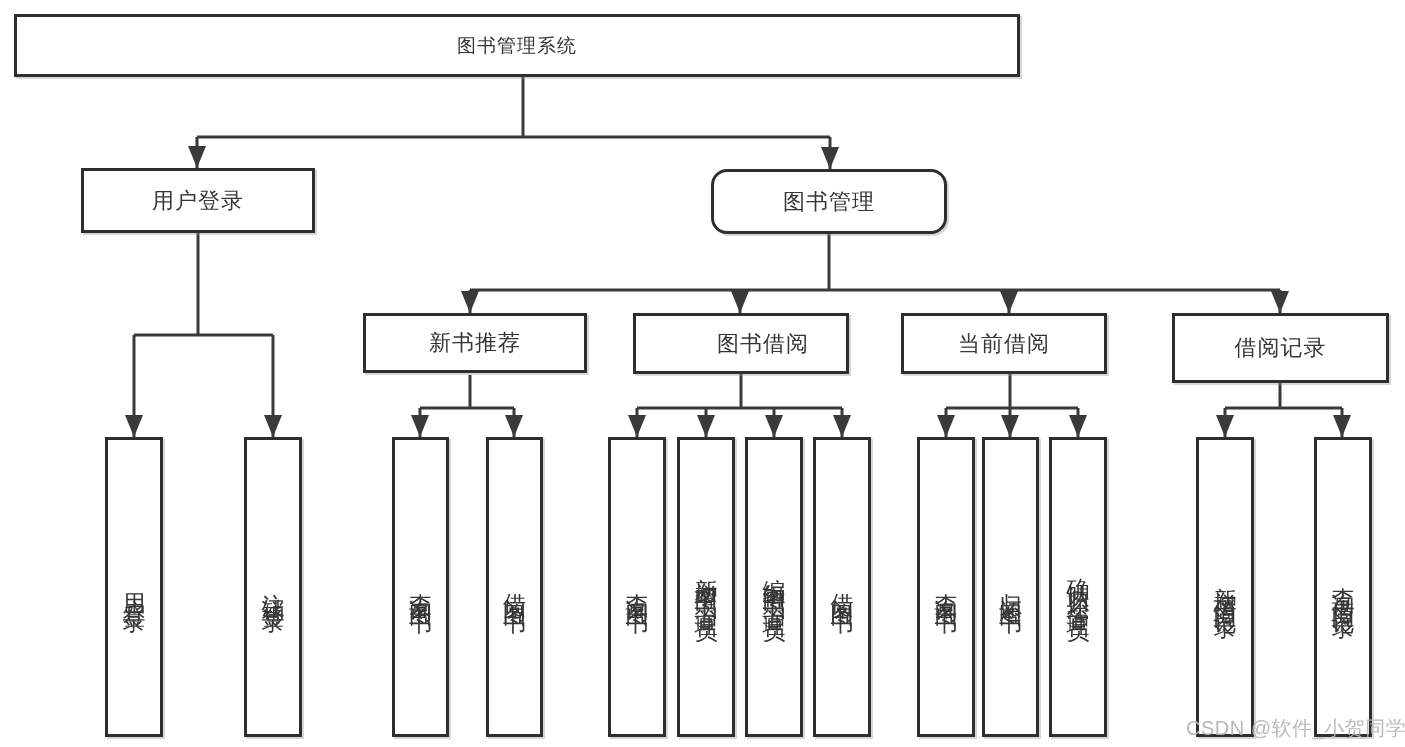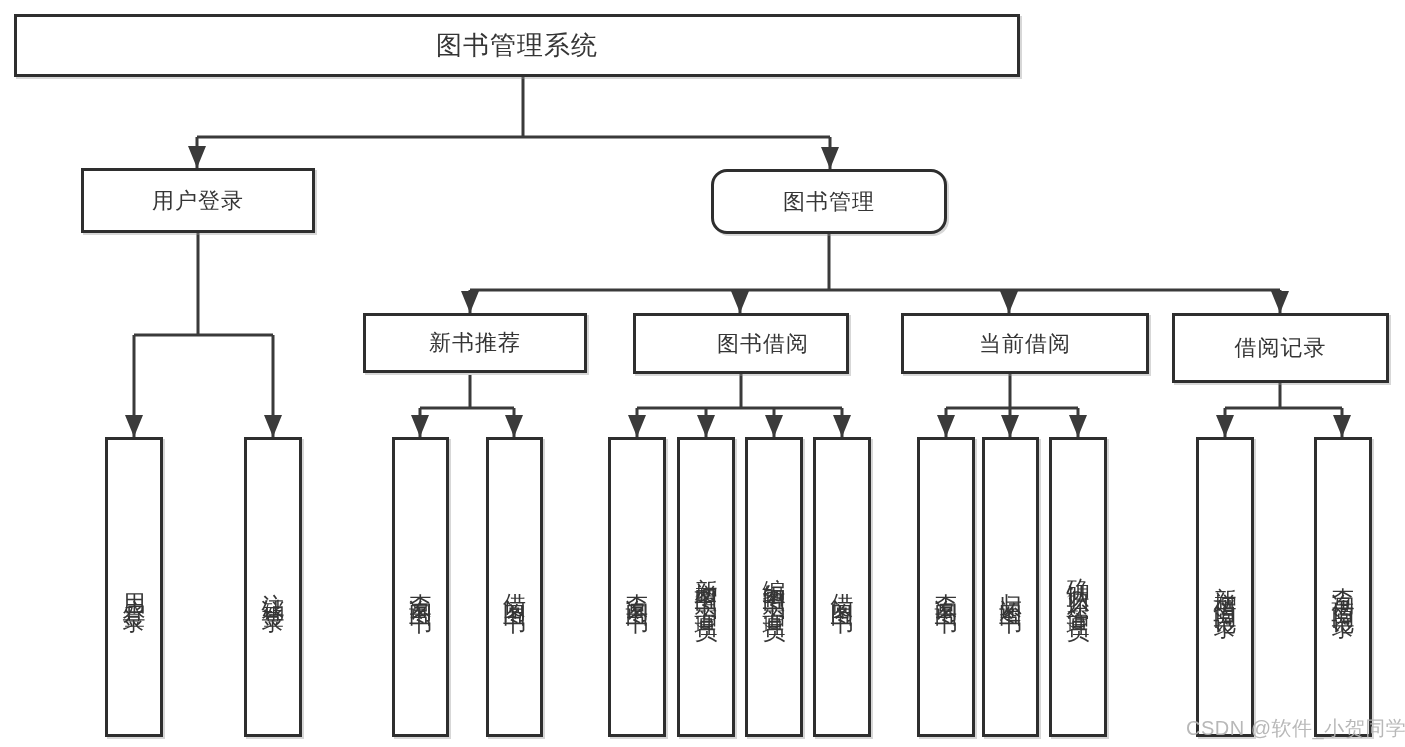--- a/index.html
+++ b/index.html
@@ -20,21 +20,21 @@
     background: #ffffff;
     border: 3px solid #2e2e2e;
     display: flex;
     align-items: center;
     justify-content: center;
     color: #353535;
     z-index: 2;
     box-shadow: 2px 2px 0 rgba(150,150,150,0.38);
   }
   .hlabel { font-size: 22px; letter-spacing: 1px; white-space: nowrap; }
-  .root .hlabel { font-size: 26px; }
+  .root .hlabel { font-size: 19px; }
   .vtext {
     writing-mode: vertical-rl;
     font-size: 23px;
     letter-spacing: 6px;
     line-height: 1;
     white-space: nowrap;
   }
   .watermark {
     position: absolute;
     left: 1186px;
@@ -93,21 +93,21 @@
   <div class="box" style="left:711px; top:169px; width:236px; height:65px;border-radius:16px;">
     <span class="hlabel">图书管理</span>
   </div>
 
   <div class="box" style="left:363px; top:313px; width:224px; height:60px;">
     <span class="hlabel">新书推荐</span>
   </div>
   <div class="box" style="left:633px; top:313px; width:216px; height:61px;padding-left:44px;">
     <span class="hlabel">图书借阅</span>
   </div>
-  <div class="box" style="left:901px; top:313px; width:248px; height:61px;">
+  <div class="box" style="left:901px; top:313px; width:206px; height:61px;">
     <span class="hlabel">当前借阅</span>
   </div>
   <div class="box" style="left:1172px; top:313px; width:217px; height:70px;">
     <span class="hlabel">借阅记录</span>
   </div>
 
   <div class="box leaf" style="left:105px; top:437px; width:58px; height:300px;">
     <span class="vtext">用户登录</span>
   </div>
   <div class="box leaf" style="left:244px; top:437px; width:58px; height:300px;">

